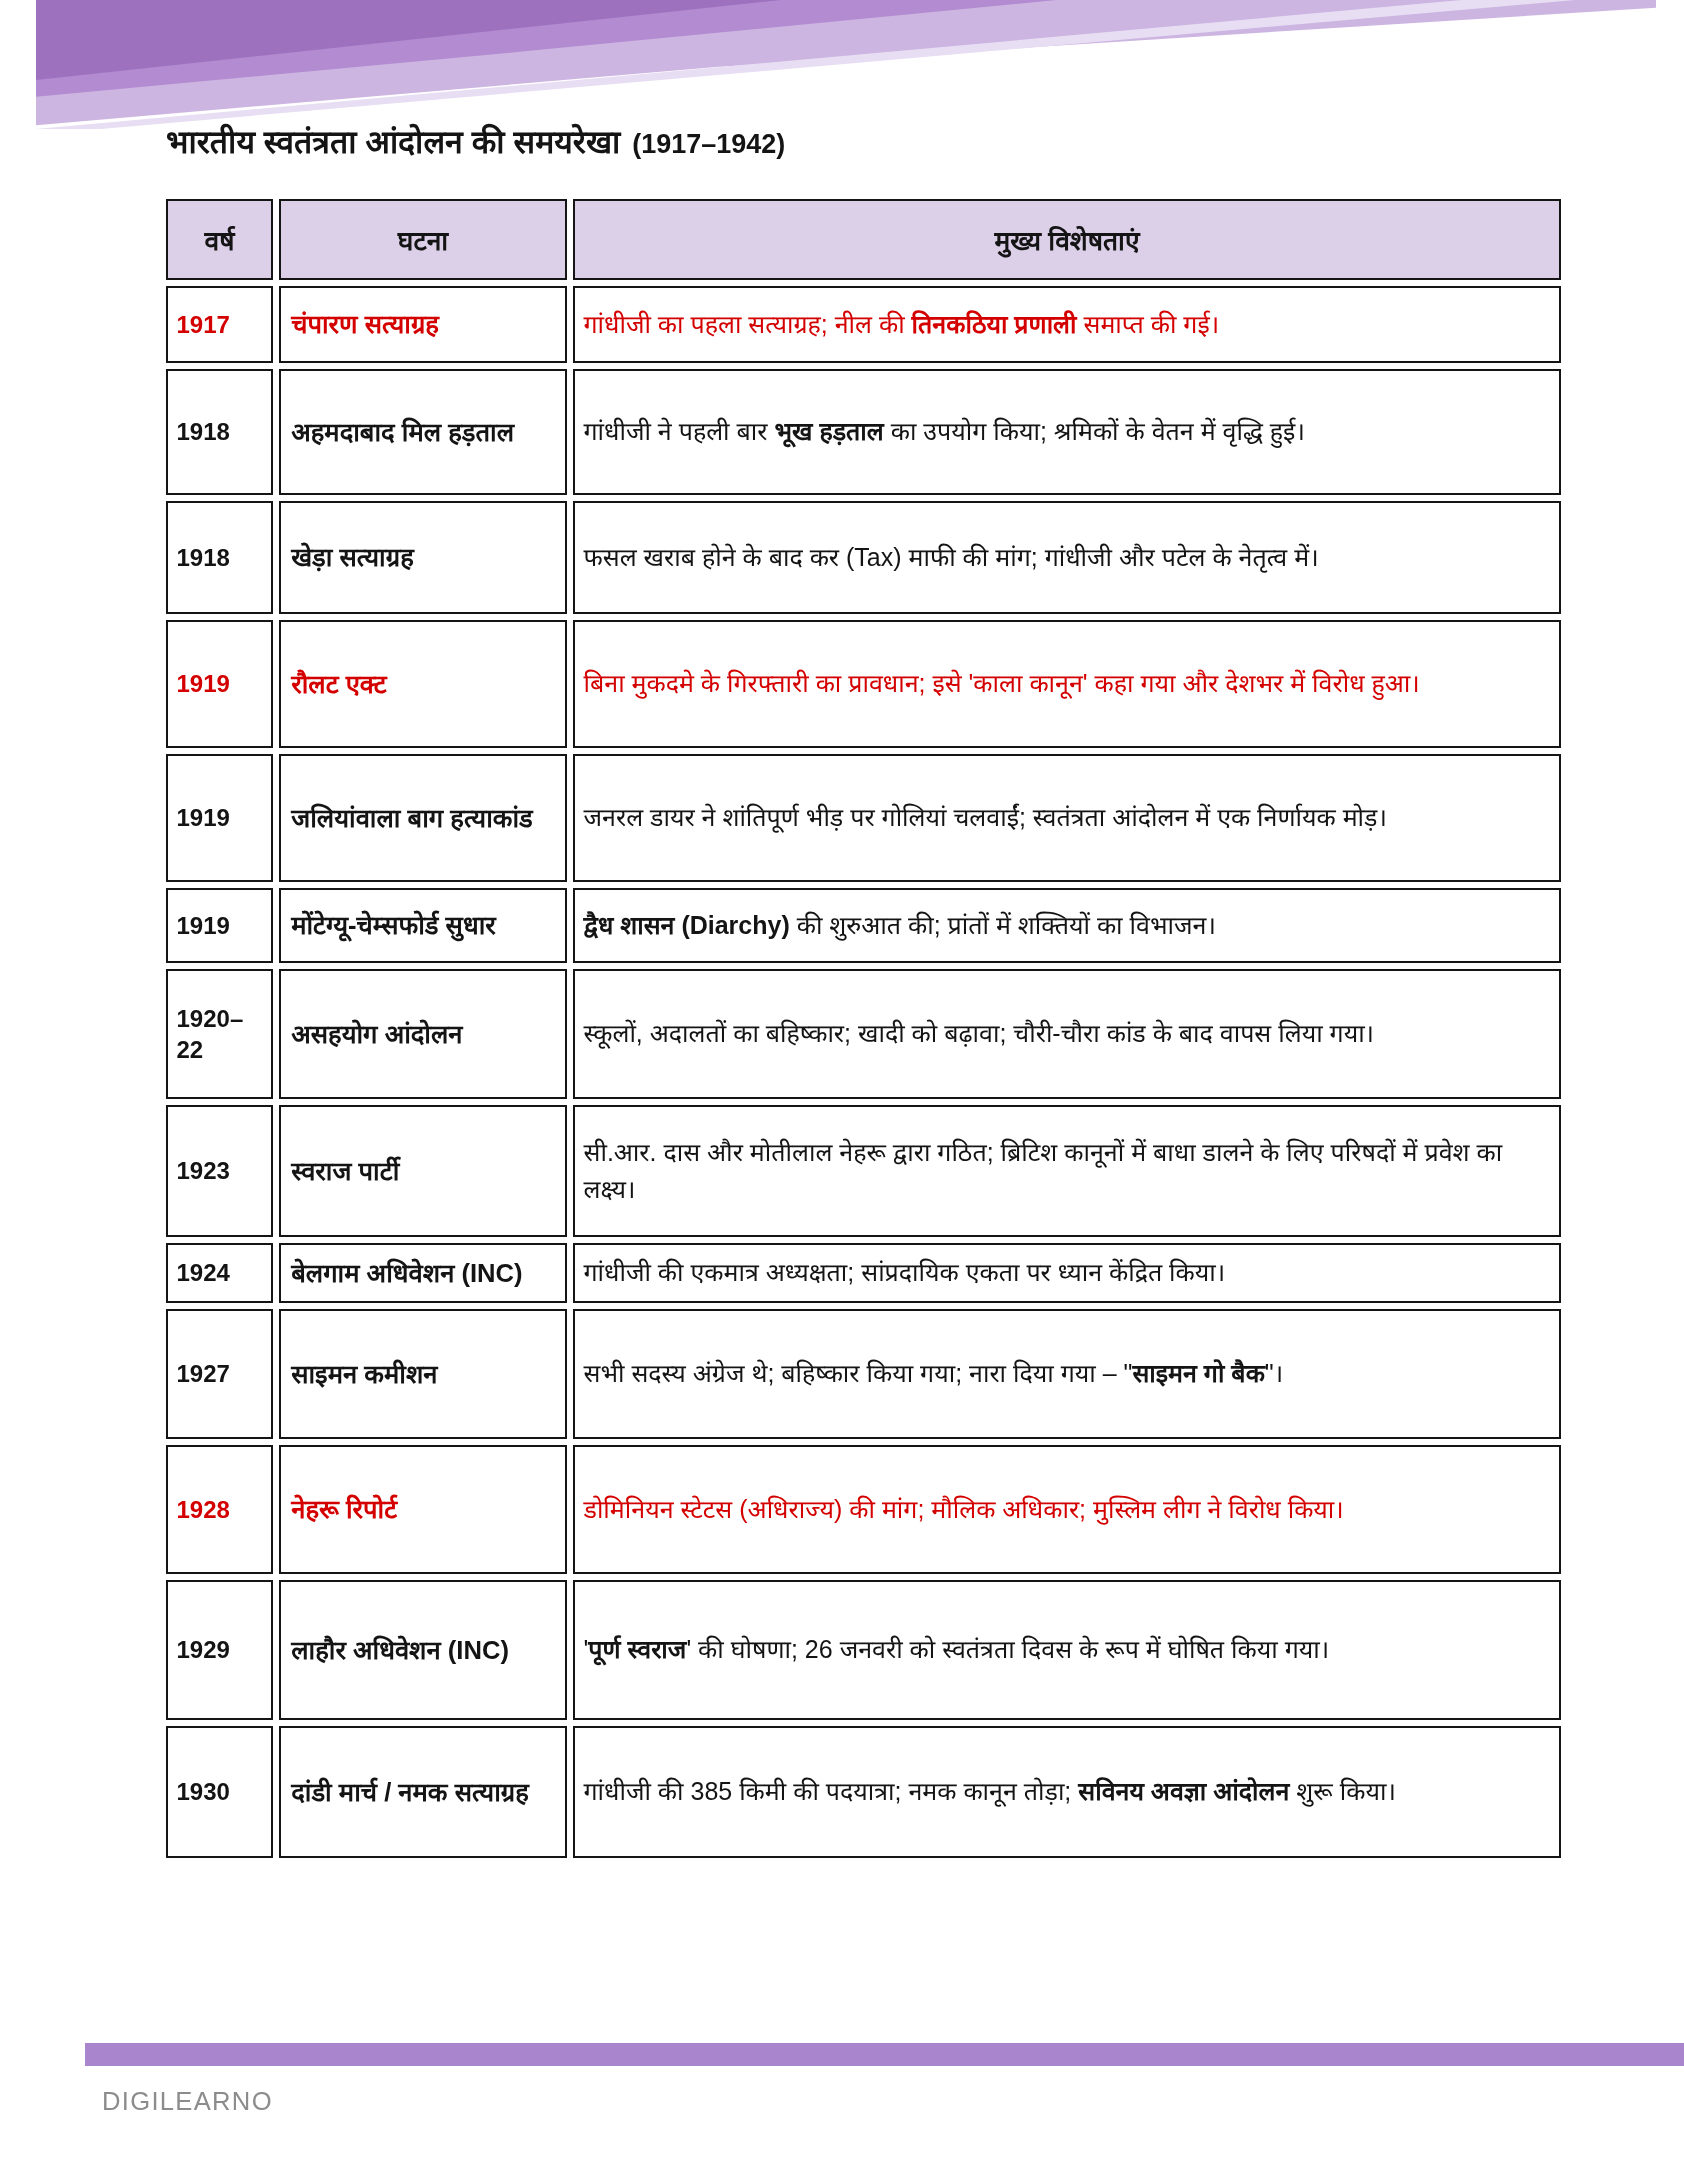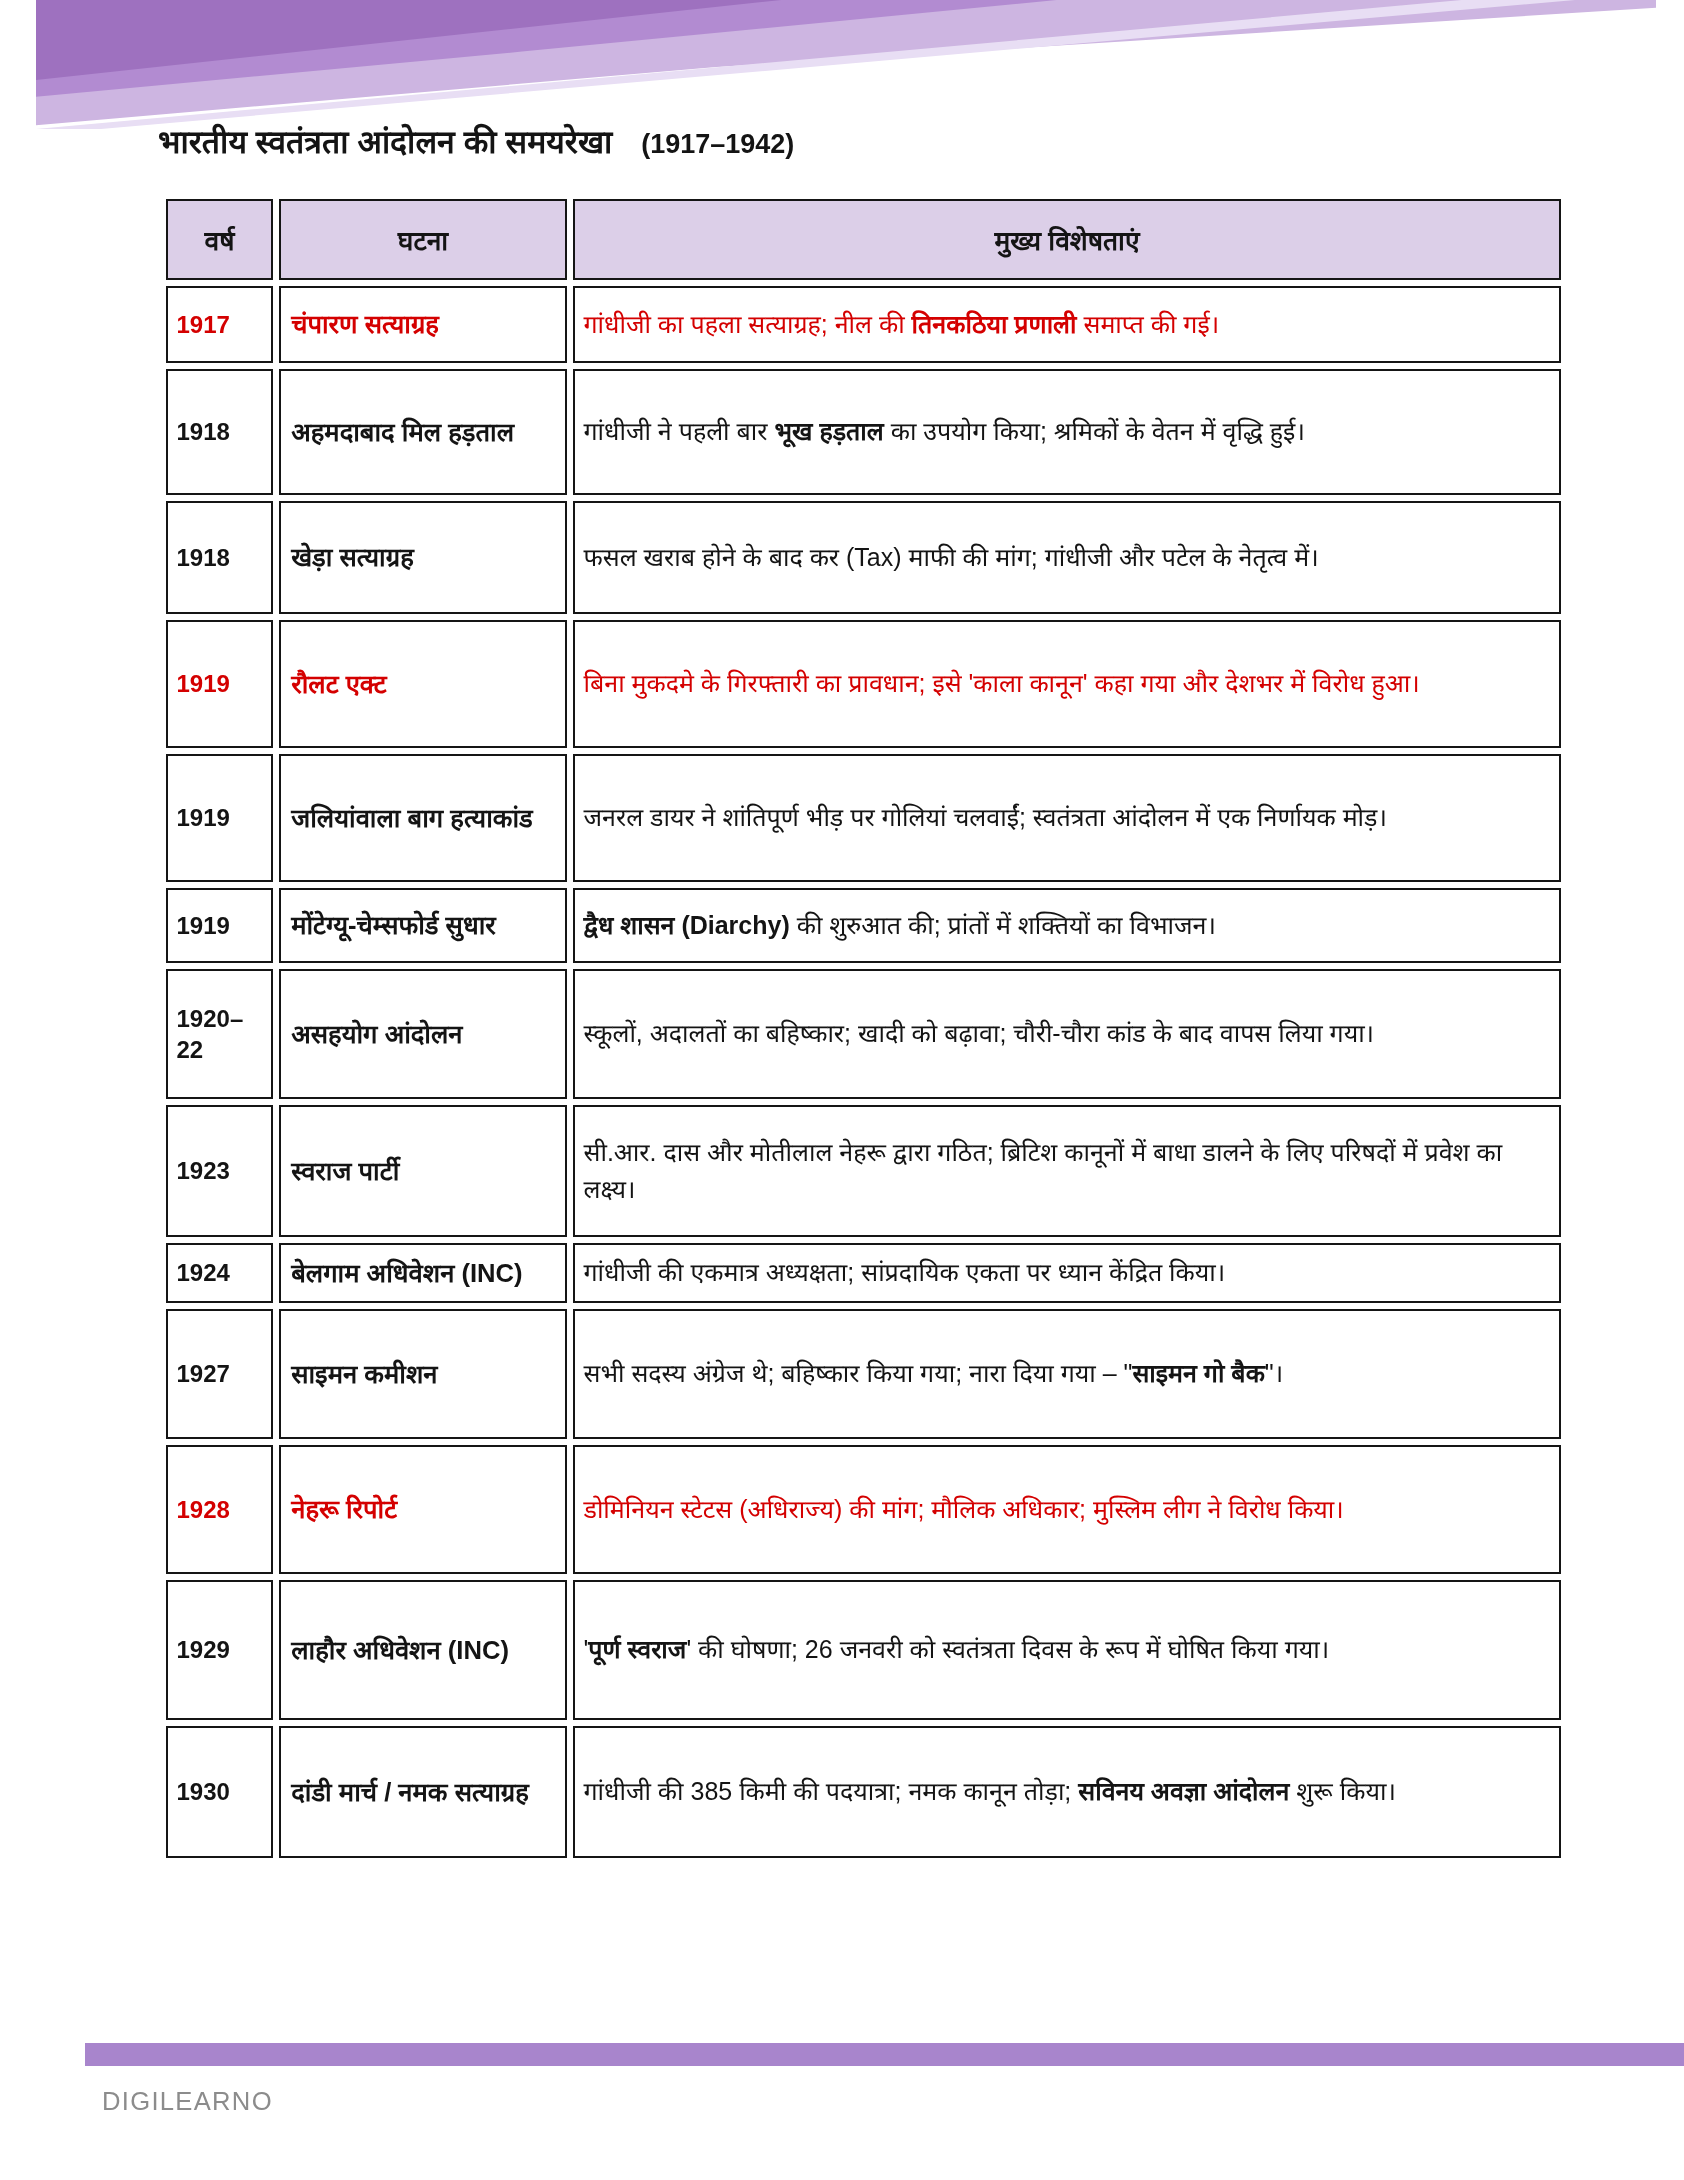--- a/index.html
+++ b/index.html
@@ -18,22 +18,22 @@
   
   .deco{position:absolute;top:0;left:36px;right:29px;height:129px;}
   .deco>div{position:absolute;inset:0;}
   .w1{clip-path:polygon(0 0,100% 0,100% 6%,42% 52%,0 97%);background:#cdb5e1;}
   .w2{clip-path:polygon(0 100%,88% 0,95% 0,4% 100%);background:#e8def4;}
   .w3{clip-path:polygon(0 0,63% 0,30% 40%,0 75%);background:#b28bd1;}
   .w4{clip-path:polygon(0 0,46% 0,0 62%);background:#9e71bf;}
 
   
   .title-wrap{position:absolute;left:158px;top:119px;white-space:nowrap;}
-  .title-wrap h1{display:inline;font-size:32px;font-weight:bold;margin:0;letter-spacing:0;}
-  .title-range{font-size:27px;font-weight:bold;margin-left:25px;}
+  .title-wrap h1{display:inline;font-size:32px;font-weight:bold;margin:8px;letter-spacing:0;}
+  .title-range{font-size:27px;font-weight:bold;margin-left:0;}
 
   
   table.timeline{
     position:absolute;left:160px;top:193px;width:1407px;
     border-collapse:separate;border-spacing:6.8px;table-layout:fixed;
   }
   col.c1{width:107px;} col.c2{width:288px;}
   th,td{border:2.6px solid #151515;vertical-align:middle;background:#fff;}
   thead th{
     background:var(--header-bg);height:81px;font-size:26.4px;font-weight:bold;

